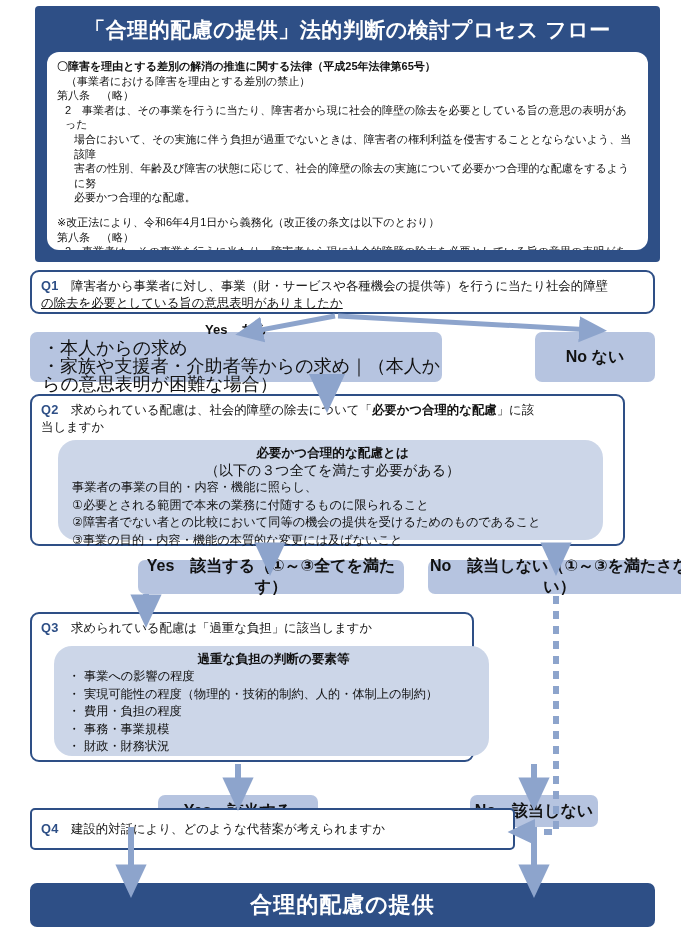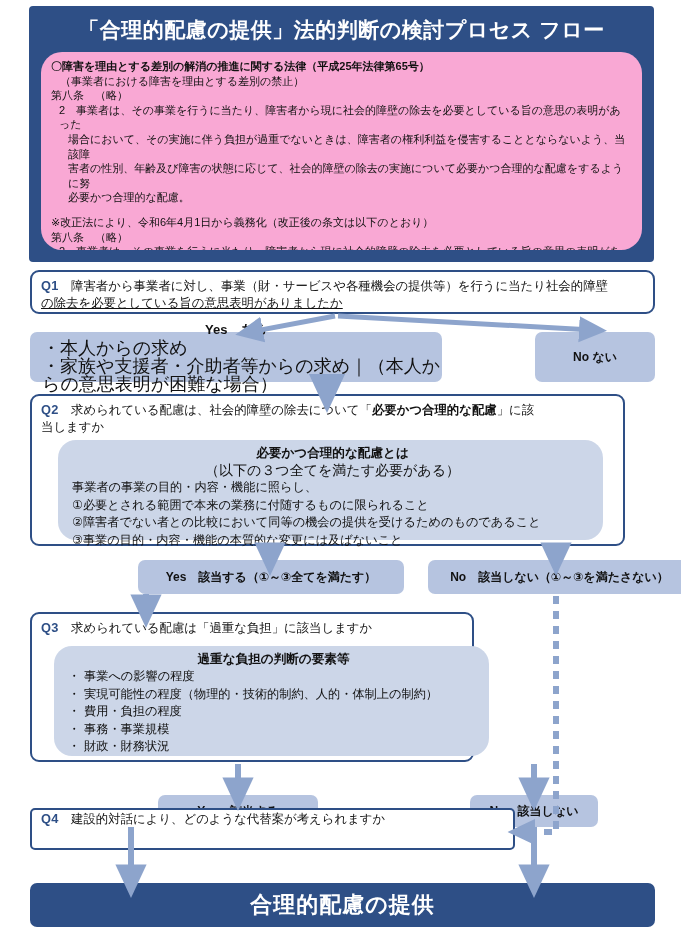--- a/index.html
+++ b/index.html
@@ -11,41 +11,41 @@
     width: 681px; height: 933px;
     position: relative;
     font-family: "Liberation Sans", "DejaVu Sans", sans-serif;
     color: #111111;
     overflow: hidden;
   }
 
   
   .header-panel {
     position: absolute;
-    left: 29px; top: 6px;
+    left: 35px; top: 6px;
     width: 625px; height: 256px;
     background: #2e4f86;
     border-radius: 4px;
   }
   .header-title {
     position: absolute;
     left: 0; top: 10px; width: 625px;
     text-align: center;
     color: #ffffff;
     font-size: 21px;
     font-weight: bold;
     letter-spacing: 0.5px;
     white-space: nowrap;
   }
   .law-box {
     position: absolute;
     left: 12px; top: 46px;
     width: 601px; height: 198px;
-    background: #f9a8d4;
-    border-radius: 21px;
+    background: #ffffff;
+    border-radius: 12px;
     padding: 7px 10px 4px 10px;
     overflow: hidden;
   }
   .law-line {
     font-size: 11px;
     line-height: 14.6px;
     color: #111111;
     white-space: pre-wrap;
   }
   .law-line.bold { font-weight: bold; }
@@ -93,21 +93,21 @@
   .chip .chip-line {
     font-size: 18px;
     line-height: 18px;
     padding-left: 12px;
     color: #111111;
   }
   .chip.center-only {
     align-items: center;
     justify-content: center;
   }
-  .chip.center-only .chip-title { font-size: 12px; }
+  .chip.center-only .chip-title { font-size: 16px; }
 
   
   .inner-panel {
     position: absolute;
     background: #ccd6e8;
     border-radius: 18px;
     padding: 5px 10px 6px 14px;
   }
   .inner-title {
     text-align: center;
@@ -221,21 +221,21 @@
 </div>
 
 <div class="chip center-only" style="left:158px; top:795px; width:160px; height:32px;">
   <div class="chip-title">Yes　該当する</div>
 </div>
 <div class="chip center-only" style="left:470px; top:795px; width:128px; height:32px;">
   <div class="chip-title">No　該当しない</div>
 </div>
 
 <div class="qbox" style="left:30px; top:808px; width:485px; height:42px;">
-  <div class="qtext" style="padding-top:0"><span class="qlabel">Q4</span>　<span>建設的対話により、どのような代替案が考えられますか</span></div>
+  <div class="qtext" style="padding-top:10px"><span class="qlabel">Q4</span>　<span>建設的対話により、どのような代替案が考えられますか</span></div>
 </div>
 
 <div class="final-banner">
   <span>合理的配慮の提供</span>
 </div>
 
 <svg class="arrows" viewBox="0 0 681 933" width="681" height="933">
   <defs>
     <marker id="ah" markerWidth="6" markerHeight="6" refX="2.6" refY="3" orient="auto" markerUnits="strokeWidth">
       <path d="M0,0.4 L5.6,3 L0,5.6 z" fill="#8da4cc"></path>

